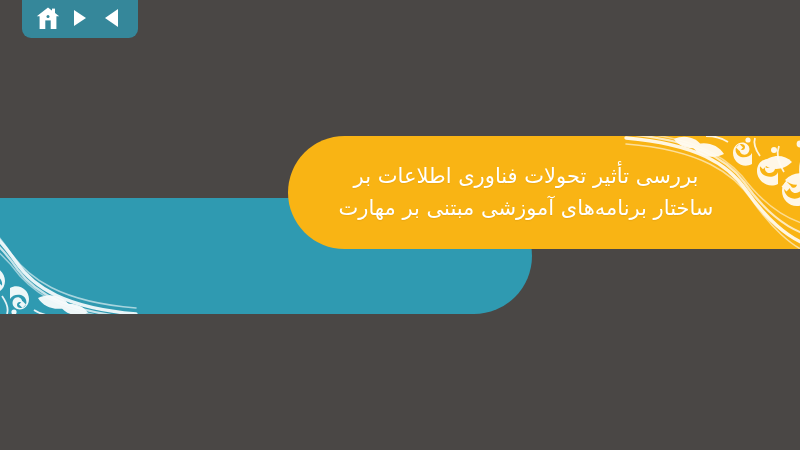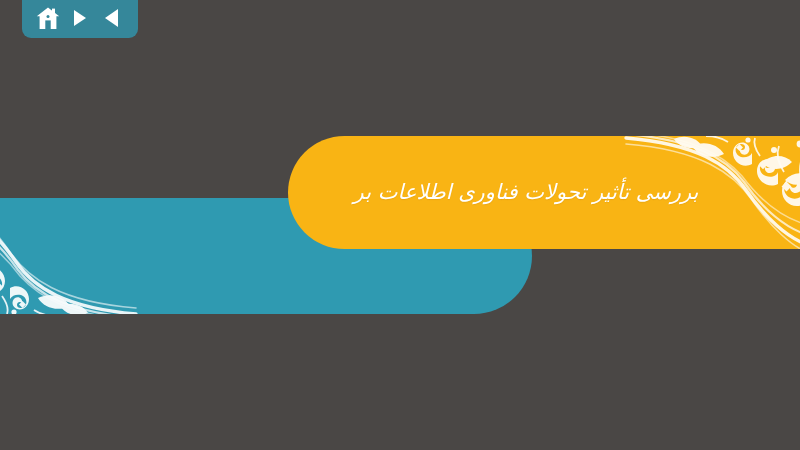--- a/index.html
+++ b/index.html
@@ -13,21 +13,20 @@
     overflow: hidden;
     font-family: "DejaVu Sans", "Liberation Sans", sans-serif;
   }
 
   #slide {
     position: relative;
     width: 800px;
     height: 450px;
     background: #4a4745;
     overflow: hidden;
-    font-style: italic;
   }
 
   
   #navbar {
     position: absolute;
     left: 22px;
     top: -10px;
     width: 116px;
     height: 48px;
     background: #35879a;
@@ -221,16 +220,17 @@
           <path d="M184,66 c-8,-10 -10,-24 -6,-36"></path>
           <path d="M160,44 c-6,-9 -8,-18 -5,-26"></path>
           <path d="M136,28 c-5,-7 -7,-12 -5,-18"></path>
           <path d="M104,14 c-6,-4 -14,-6 -22,-6"></path>
         </g>
       </svg>
     </div>
 
     <div id="slide-title">
       <span class="title-line">بررسی تأثیر تحولات فناوری اطلاعات بر</span>
+      <span class="title-line">ساختار برنامه‌های آموزشی مبتنی بر مهارت</span>
     </div>
   </div>
 
 </div>
 
 </body></html>

